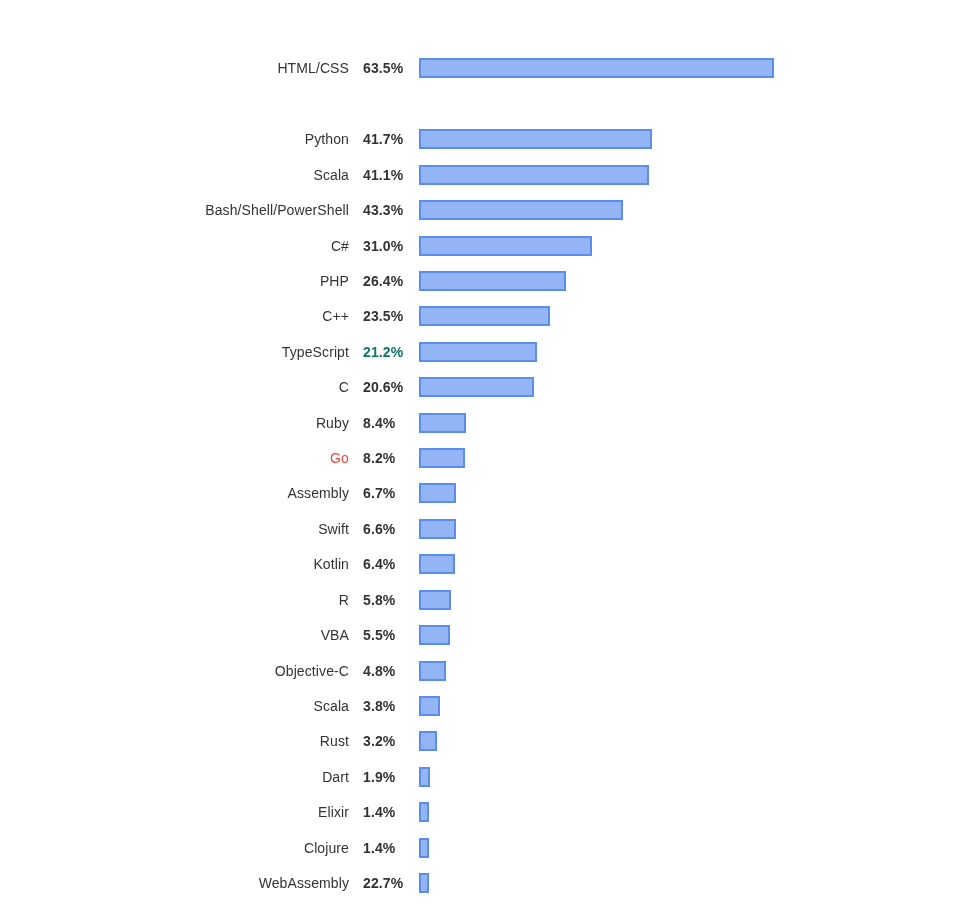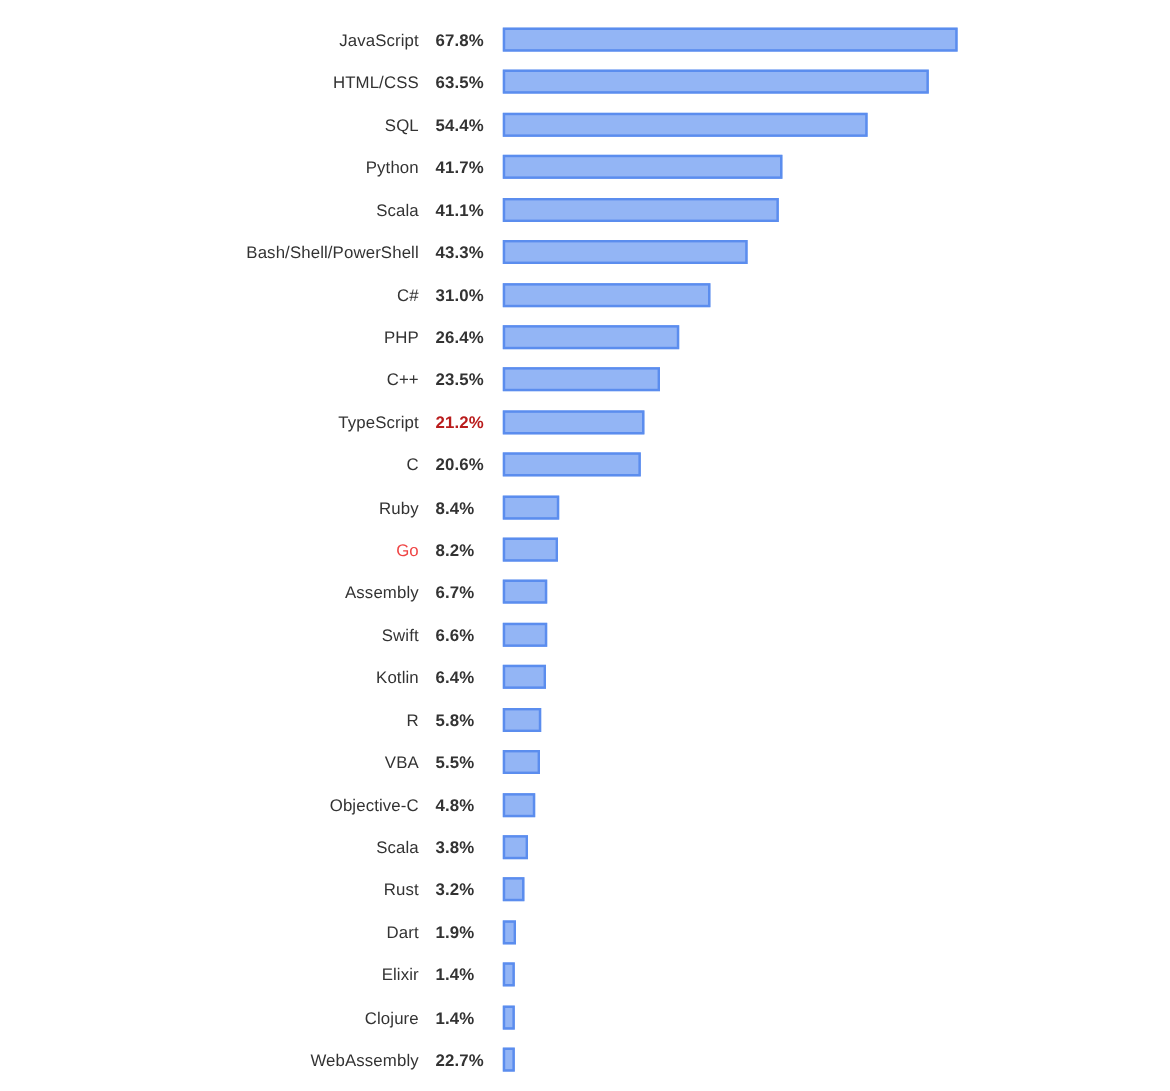--- a/index.html
+++ b/index.html
@@ -67,41 +67,27 @@
     box-sizing: border-box;
     background: #93b5f5;
     border: 2px solid #5b8dee;
   }
 </style>
 </head>
 <body>
 
 <div id="chart-root" style="background: rgb(255, 255, 255);">
   <div class="rows" id="rows">
-      <div class="row" style="top: 19px;">
-        <div class="cat-label" style="color: rgb(51, 51, 51);">JavaScript</div>
-        <div class="val-label" style="color: rgb(51, 51, 51);">67.8%</div>
-        <div class="bar-track">
-          <div class="bar" style="width: 379px; background: rgb(147, 181, 245); border-color: rgb(91, 141, 238);"></div>
-        </div>
-      </div>
       <div class="row" style="top: 54.42px;">
         <div class="cat-label" style="color: rgb(51, 51, 51);">HTML/CSS</div>
         <div class="val-label" style="color: rgb(51, 51, 51);">63.5%</div>
         <div class="bar-track">
           <div class="bar" style="width: 355px; background: rgb(147, 181, 245); border-color: rgb(91, 141, 238);"></div>
         </div>
       </div>
-      <div class="row" style="top: 89.84px;">
-        <div class="cat-label" style="color: rgb(51, 51, 51);">SQL</div>
-        <div class="val-label" style="color: rgb(51, 51, 51);">54.4%</div>
-        <div class="bar-track">
-          <div class="bar" style="width: 304px; background: rgb(147, 181, 245); border-color: rgb(91, 141, 238);"></div>
-        </div>
-      </div>
       <div class="row" style="top: 125.26px;">
         <div class="cat-label" style="color: rgb(51, 51, 51);">Python</div>
         <div class="val-label" style="color: rgb(51, 51, 51);">41.7%</div>
         <div class="bar-track">
           <div class="bar" style="width: 233px; background: rgb(147, 181, 245); border-color: rgb(91, 141, 238);"></div>
         </div>
       </div>
       <div class="row" style="top: 160.68px;">
         <div class="cat-label" style="color: rgb(51, 51, 51);">Scala</div>
         <div class="val-label" style="color: rgb(51, 51, 51);">41.1%</div>
@@ -132,21 +118,21 @@
       </div>
       <div class="row" style="top: 302.36px;">
         <div class="cat-label" style="color: rgb(51, 51, 51);">C++</div>
         <div class="val-label" style="color: rgb(51, 51, 51);">23.5%</div>
         <div class="bar-track">
           <div class="bar" style="width: 131px; background: rgb(147, 181, 245); border-color: rgb(91, 141, 238);"></div>
         </div>
       </div>
       <div class="row" style="top: 337.78px;">
         <div class="cat-label" style="color: rgb(51, 51, 51);">TypeScript</div>
-        <div class="val-label" style="color: #b91c1c;">21.2%</div>
+        <div class="val-label" style="color: #0f766e;">21.2%</div>
         <div class="bar-track">
           <div class="bar" style="width: 118px; background: rgb(147, 181, 245); border-color: rgb(91, 141, 238);"></div>
         </div>
       </div>
       <div class="row" style="top: 373.2px;">
         <div class="cat-label" style="color: rgb(51, 51, 51);">C</div>
         <div class="val-label" style="color: rgb(51, 51, 51);">20.6%</div>
         <div class="bar-track">
           <div class="bar" style="width: 115px; background: rgb(147, 181, 245); border-color: rgb(91, 141, 238);"></div>
         </div>

